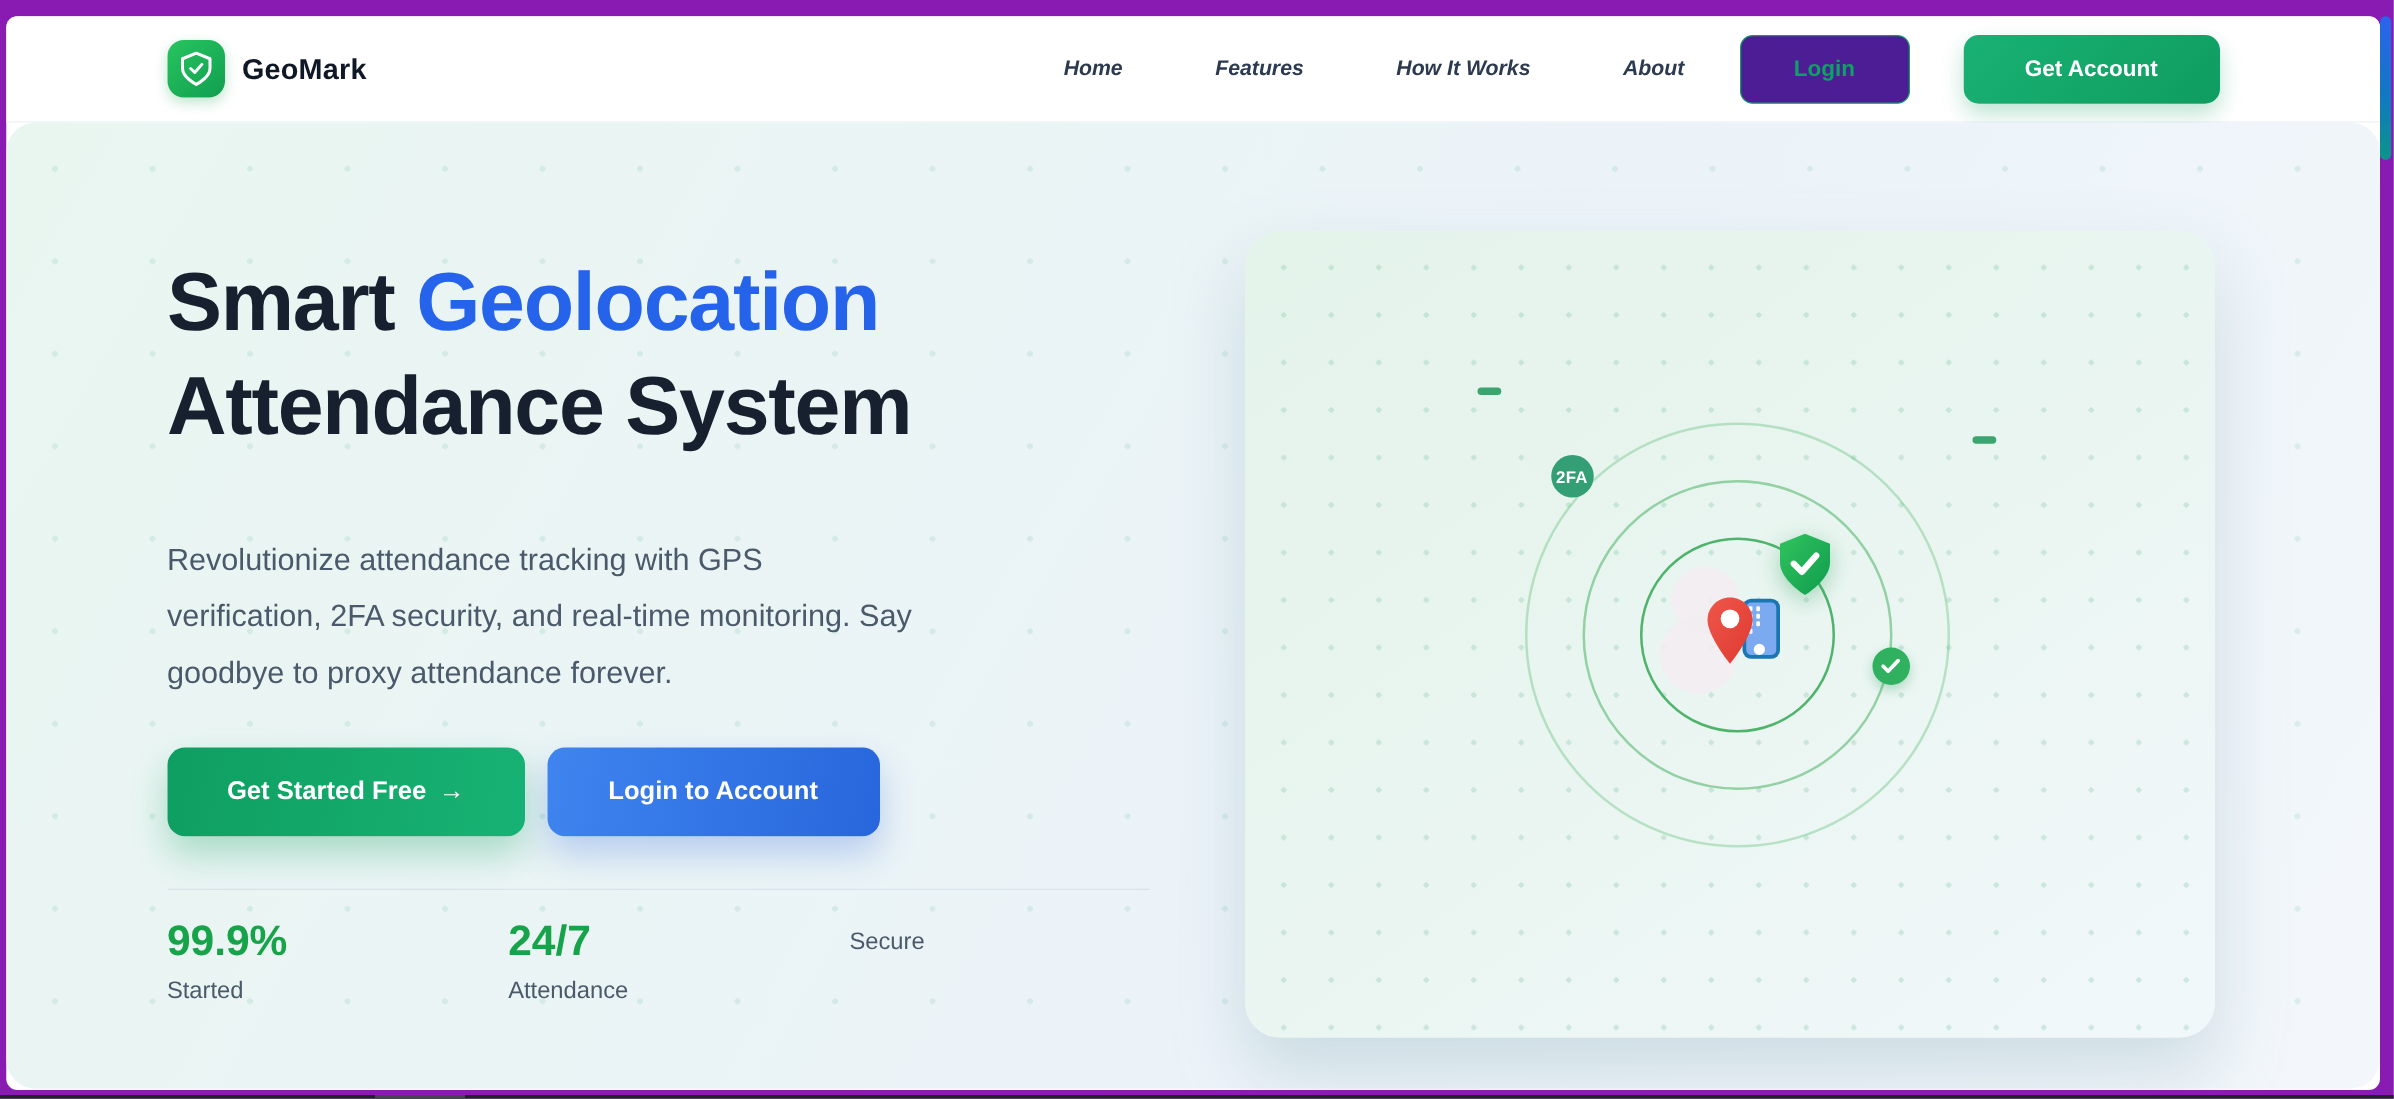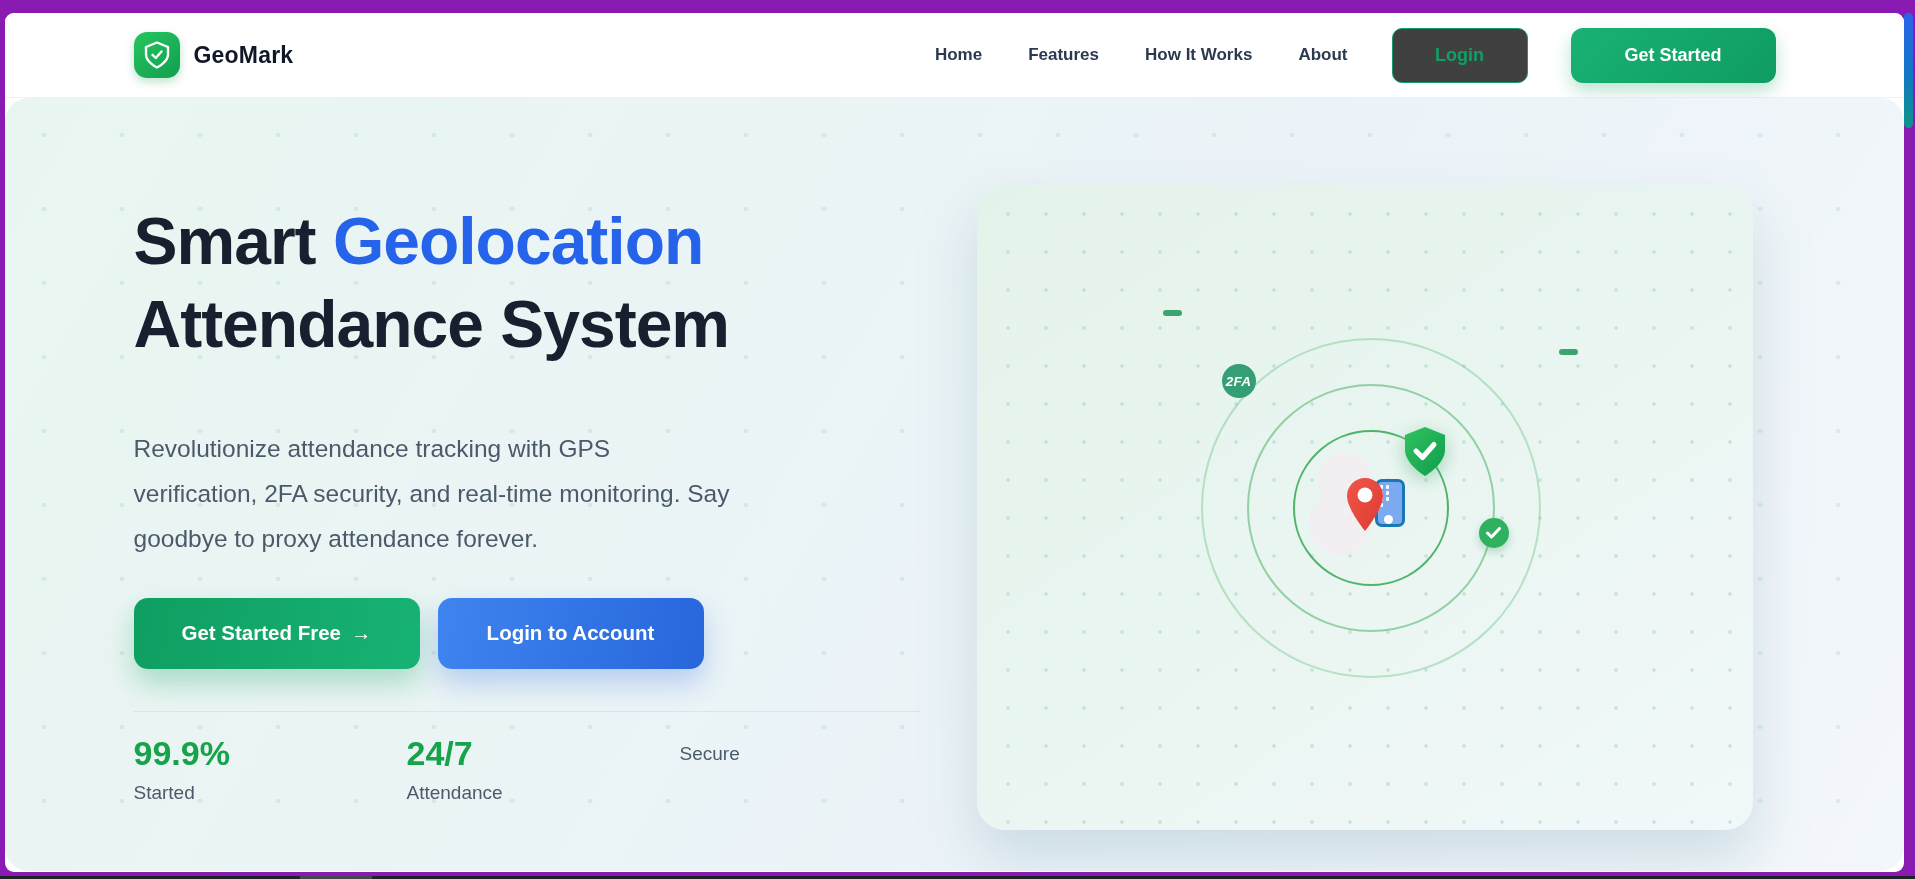--- a/index.html
+++ b/index.html
@@ -36,25 +36,25 @@
   .navbar{ height:85px; background:#ffffff; border-bottom:1px solid #eef2f5; }
   .navbar .container{ height:100%; display:flex; align-items:center; }
   .brand{ display:flex; align-items:center; gap:14px; cursor:pointer; }
   .logo-badge{
     width:46px; height:46px; border-radius:13px;
     background:linear-gradient(140deg,#27c55f,#119e50);
     display:flex; align-items:center; justify-content:center;
     box-shadow:0 4px 10px rgba(20,160,80,.28);
   }
   .brand-name{ font-size:23px; font-weight:800; color:#101828; letter-spacing:.2px; }
-  .nav-links{ margin-left:auto; display:flex; align-items:center; gap:46px; }
+  .nav-links{ margin-left:auto; display:flex; align-items:center; gap:74px;font-style:italic; }
   .nav-link{ font-size:17px; font-weight:600; color:#2c3a4f; cursor:pointer; }
   .btn-login{
     margin-left:44px; width:136px; height:55px; border-radius:10px;
-    border:1.5px solid #169a68; background:#404040; color:#0fa065;
+    border:1.5px solid #169a68; background:#4c1d95; color:#0fa065;
     font-size:18px; font-weight:700; display:flex; align-items:center; justify-content:center;
     cursor:pointer;
   }
   .btn-getstarted{
     margin-left:43px; width:205px; height:55px; border-radius:12px; border:none;
     background:linear-gradient(135deg,#19b274,#0f9c60);
     color:#ffffff; font-size:18px; font-weight:700;
     display:flex; align-items:center; justify-content:center;
     box-shadow:0 8px 18px rgba(16,156,96,.28); cursor:pointer;
   }
@@ -96,26 +96,25 @@
     box-shadow:0 14px 28px rgba(47,105,224,.28);
   }
   .divider{ margin-top:42px; width:786px; height:1px; background:#d9e4ea; }
   .stats-row{ margin-top:22px; width:786px; display:flex; justify-content:space-between; }
   .stat{ width:240px; }
   .stat-value{ font-size:34px; font-weight:800; color:#16a34a; }
   .stat-label{ margin-top:9px; font-size:19px; color:#4b5a6b; }
 
   
   .illus-card{
-    position:absolute; right:23px; top:87px; width:776px; height:645px;
+    position:absolute; right:4px; top:87px; width:776px; height:645px;
     border-radius:28px;
     background:linear-gradient(145deg,#e4f3ea 0%, #e9f5f0 45%, #f1f8fa 100%);
     box-shadow:0 28px 55px rgba(140,175,185,.35);
     overflow:hidden;
-    font-style:italic;
   }
   .illus-card::before{  
     content:""; position:absolute; inset:0;
     background-image:radial-gradient(rgba(105,185,150,.26) 2px, transparent 2.1px);
     background-size:38px 38px; background-position:12px 10px;
   }
   .ring{ position:absolute; border-radius:50%; }
   .ring.outer{ left:224px; top:153px; width:340px; height:340px; border:2px solid rgba(82,186,110,.35); }
   .ring.middle{ left:270px; top:199px; width:248px; height:248px; border:2px solid rgba(74,178,100,.55); }
   .ring.inner{ left:316px; top:245px; width:156px; height:156px; border:2.5px solid rgba(52,168,83,.85); }
@@ -174,21 +173,21 @@
       </div>
 
       <div class="nav-links">
         <span class="nav-link">Home</span>
         <span class="nav-link">Features</span>
         <span class="nav-link">How It Works</span>
         <span class="nav-link">About</span>
       </div>
 
       <button class="btn-login">Login</button>
-      <button class="btn-getstarted">Get Started</button>
+      <button class="btn-getstarted">Get Account</button>
     </div>
   </div>
 
   <div class="hero">
     <div class="container">
 
       <div class="hero-left">
         <h1 class="hero-title"><span>Smart </span><span class="accent">Geolocation</span><br>
           <span>Attendance System</span>
         </h1>

